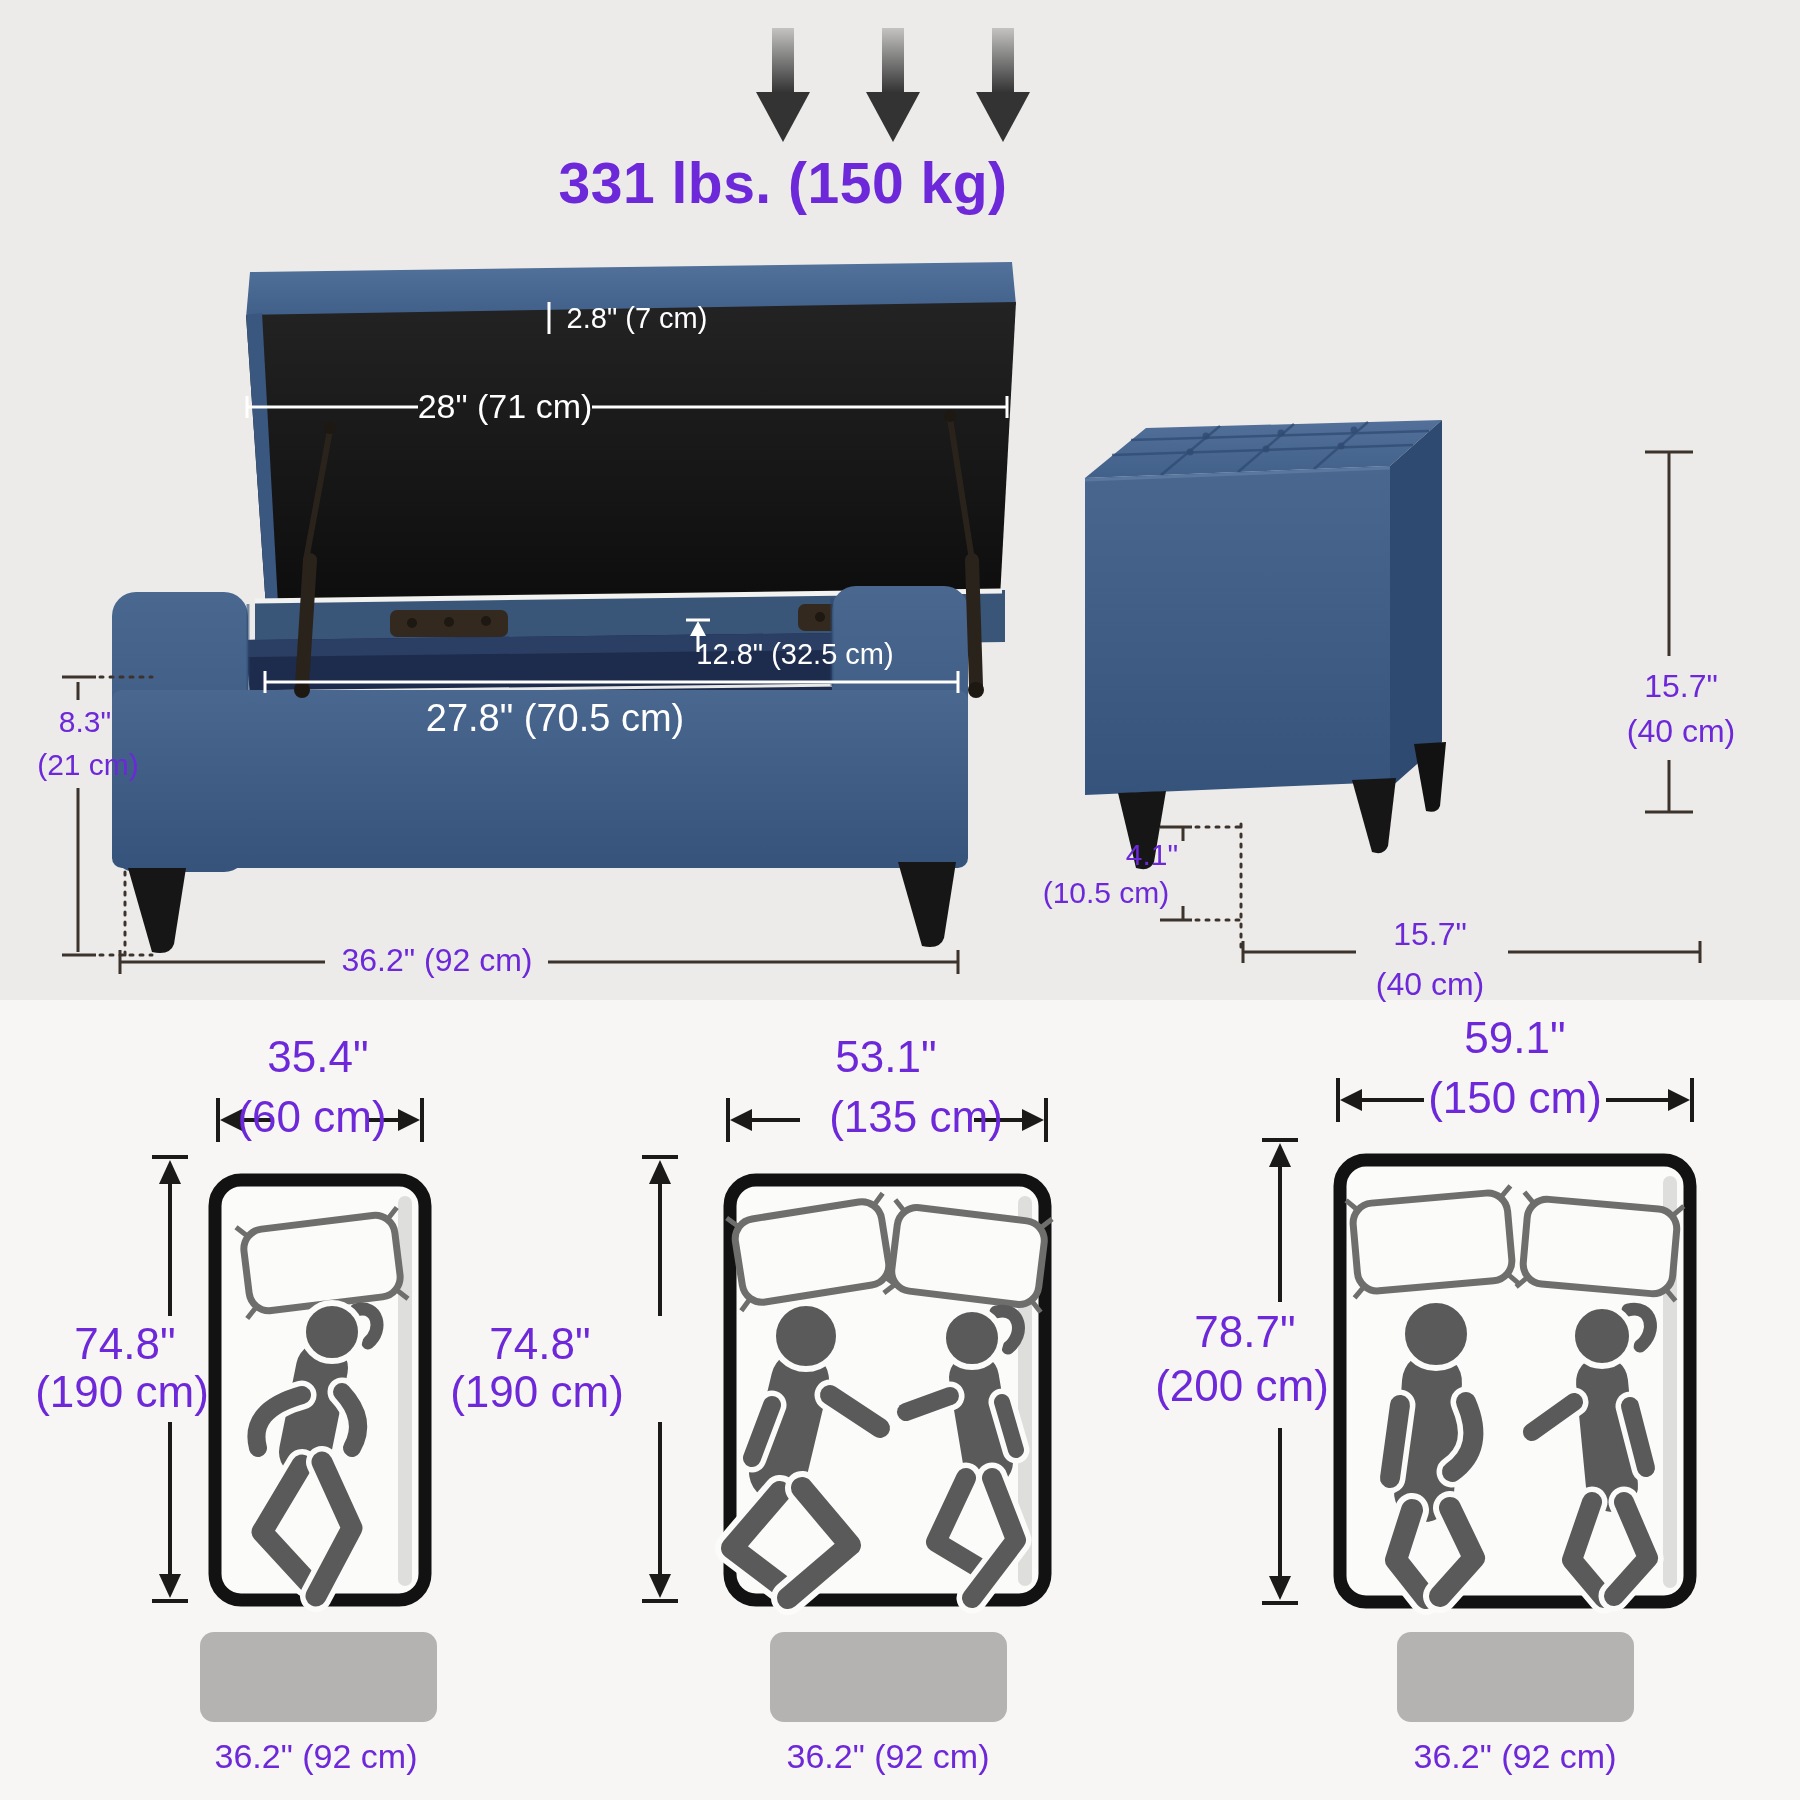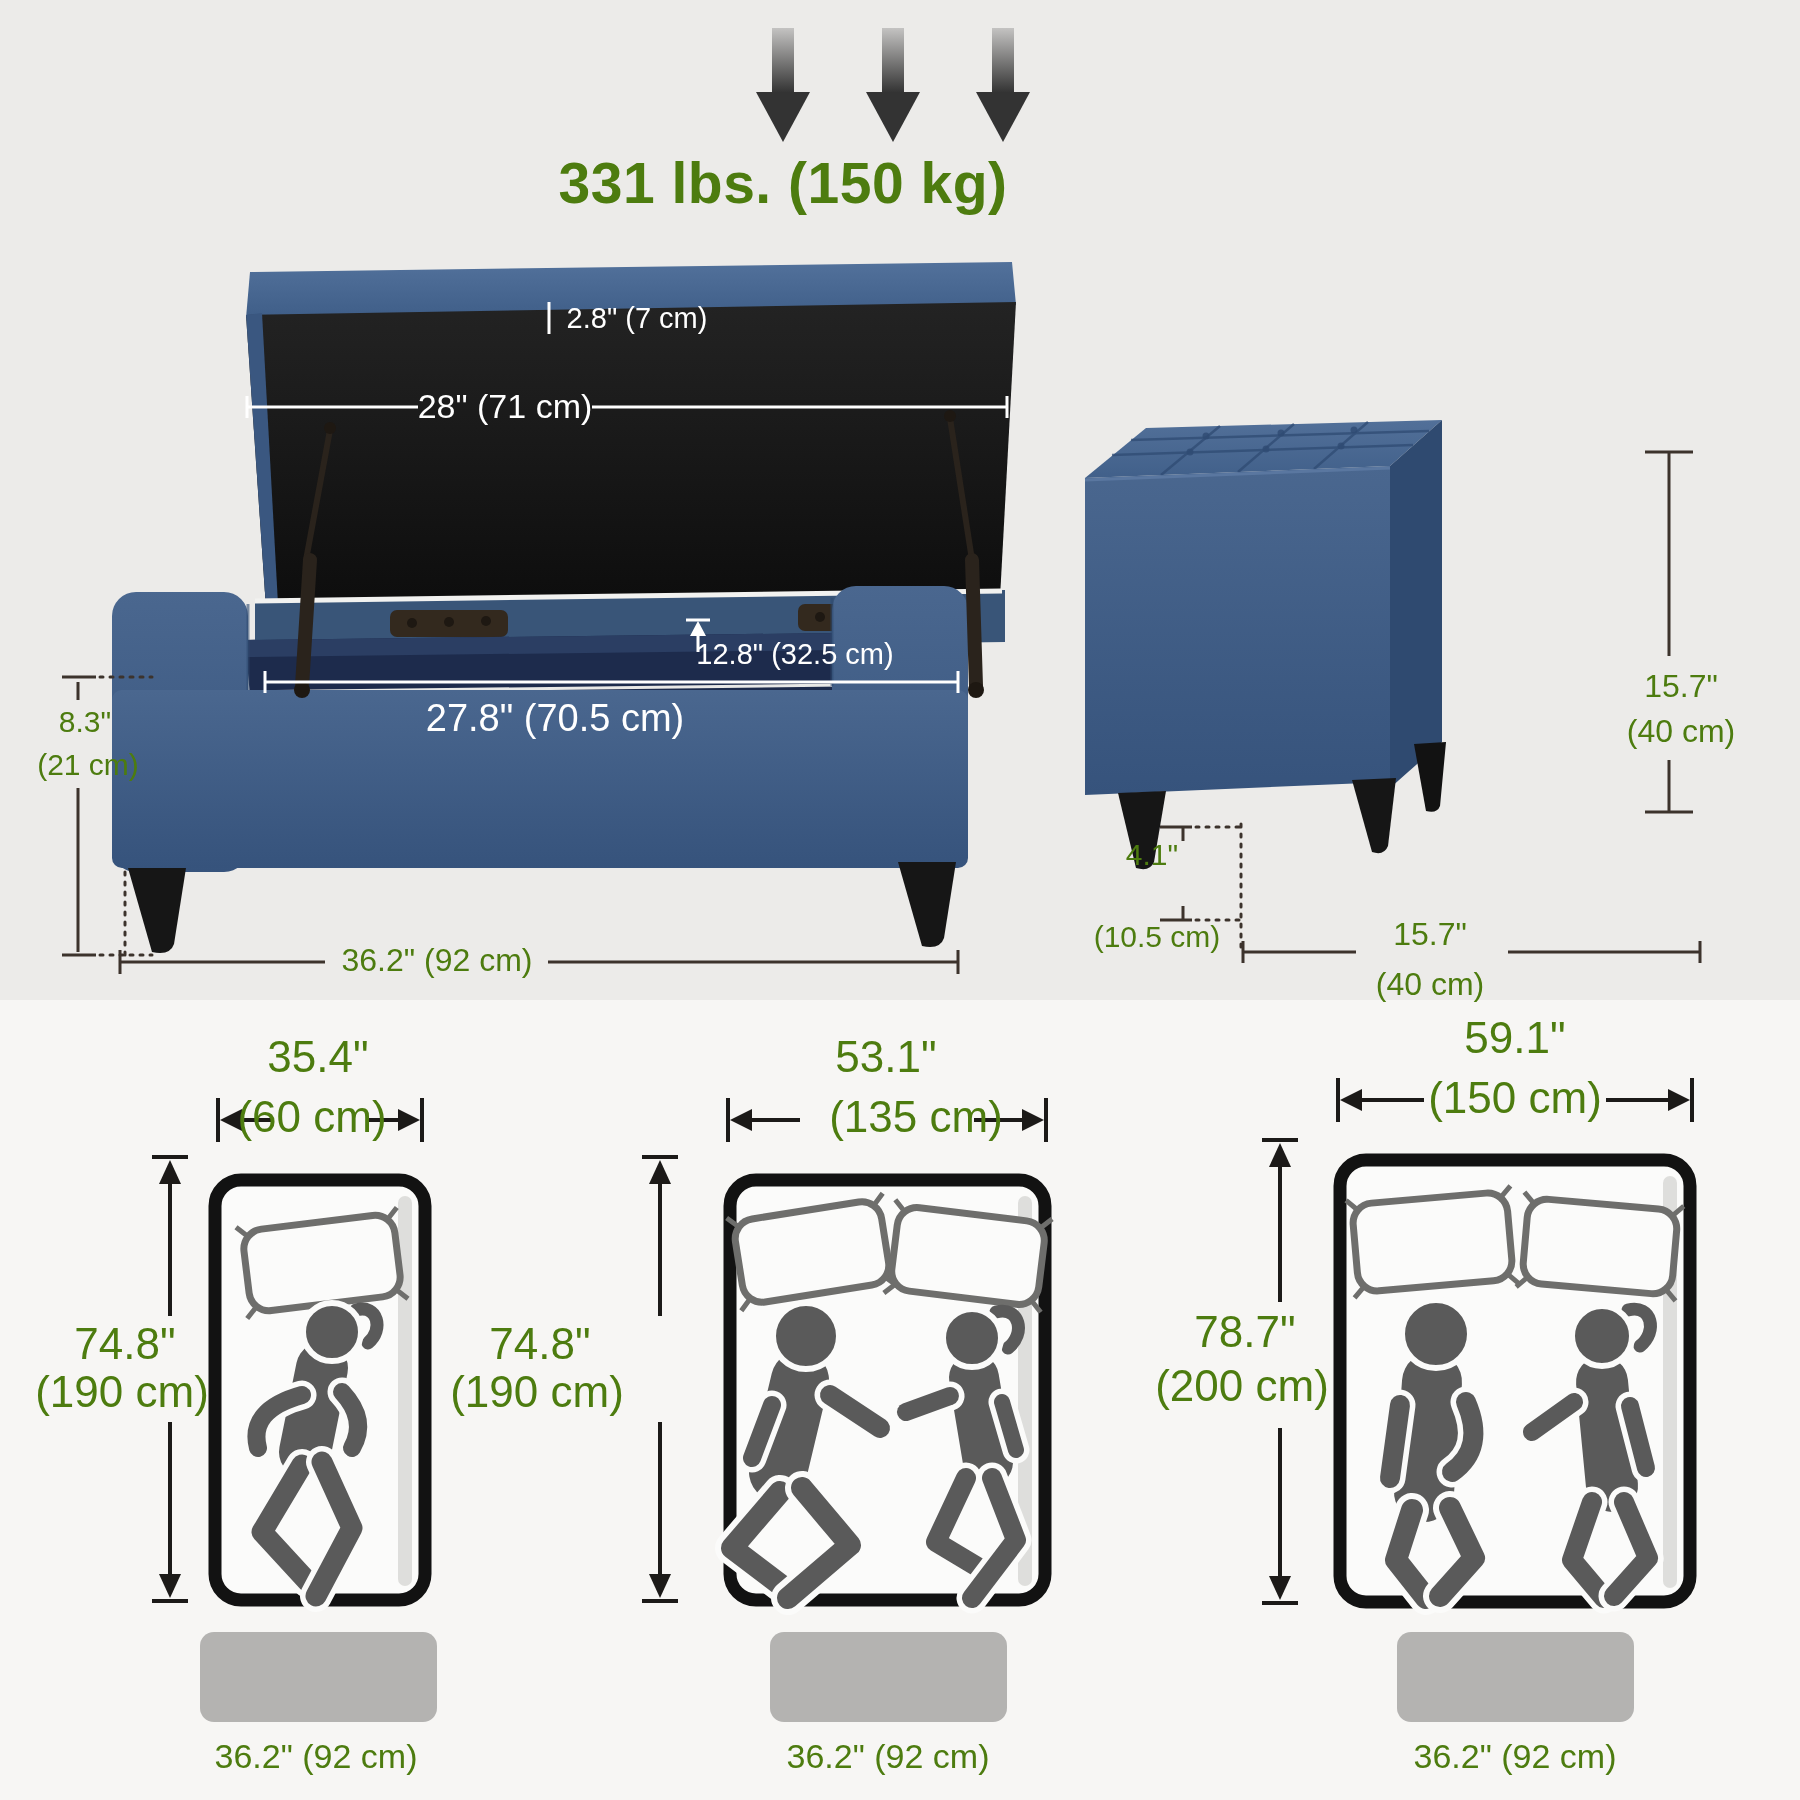--- a/index.html
+++ b/index.html
@@ -1,21 +1,21 @@
 <!DOCTYPE html>
 <html><head>
 <meta charset="utf-8">
 <style>
   html,body{margin:0;padding:0;}
   body{width:1800px;height:1800px;overflow:hidden;font-family:"Liberation Sans",sans-serif;}
   .canvas{position:relative;width:1800px;height:1800px;background:#ECEBE9;}
   .bg-top{position:absolute;left:0;top:0;width:1800px;height:1000px;background:#ECEBE9;z-index:0;}
   .bg-bottom{position:absolute;left:0;top:1000px;width:1800px;height:800px;background:#F7F6F4;z-index:0;}
   svg.art{position:absolute;left:0;top:0;z-index:1;}
-  .lbl{position:absolute;transform:translate(-50%,-50%);white-space:nowrap;color:#4d7c0f;line-height:1;z-index:3;text-align:center;}
+  .lbl{position:absolute;transform:translate(-50%,-50%);white-space:nowrap;color:#6d28d9;line-height:1;z-index:3;text-align:center;}
   .w{color:#FFFFFF;}
   .title{font-weight:700;font-size:57px;letter-spacing:0.5px;}
   .f29{font-size:29px;}
   .f30{font-size:30px;}
   .f32{font-size:32px;}
   .f34{font-size:34px;}
   .f38{font-size:38px;}
   .f44{font-size:44px;}
 </style>
 </head>
@@ -295,21 +295,21 @@
   <div class="lbl w f34" style="left:505px;top:406px;">28" (71 cm)</div>
   <div class="lbl w f29" style="left:795px;top:654px;">12.8" (32.5 cm)</div>
   <div class="lbl w f38" style="left:555px;top:718px;">27.8" (70.5 cm)</div>
   <div class="lbl f30" style="left:85px;top:722px;">8.3"</div>
   <div class="lbl f30" style="left:88px;top:765px;">(21 cm)</div>
   <div class="lbl f32" style="left:437px;top:960px;">36.2" (92 cm)</div>
 
   <div class="lbl f32" style="left:1681px;top:686px;">15.7"</div>
   <div class="lbl f32" style="left:1681px;top:731px;">(40 cm)</div>
   <div class="lbl f30" style="left:1152px;top:855px;">4.1"</div>
-  <div class="lbl f30" style="left:1157px;top:893px;margin-top:44px;">(10.5 cm)</div>
+  <div class="lbl f30" style="left:1106px;top:893px;">(10.5 cm)</div>
   <div class="lbl f32" style="left:1430px;top:934px;">15.7"</div>
   <div class="lbl f32" style="left:1430px;top:984px;">(40 cm)</div>
 
   <div class="lbl f44" style="left:318px;top:1057px;">35.4"</div>
   <div class="lbl f44" style="left:312px;top:1117px;">(60 cm)</div>
   <div class="lbl f44" style="left:125px;top:1344px;">74.8"</div>
   <div class="lbl f44" style="left:122px;top:1392px;">(190 cm)</div>
   <div class="lbl f34" style="left:316px;top:1756px;">36.2" (92 cm)</div>
 
   <div class="lbl f44" style="left:886px;top:1057px;">53.1"</div>

